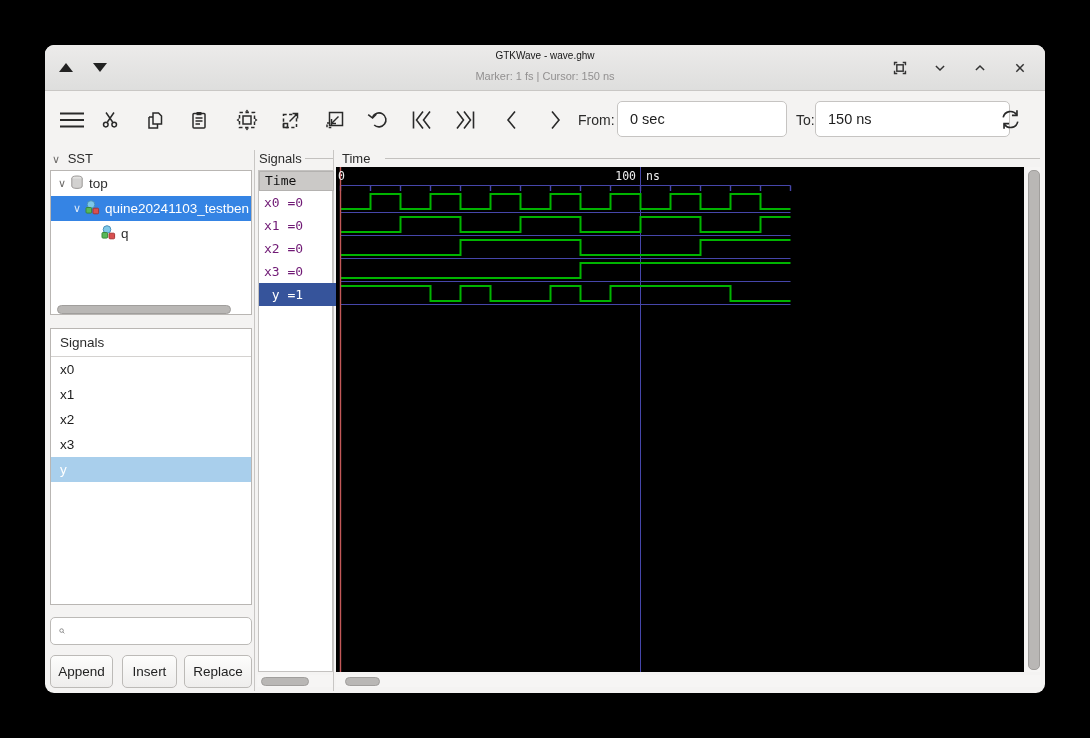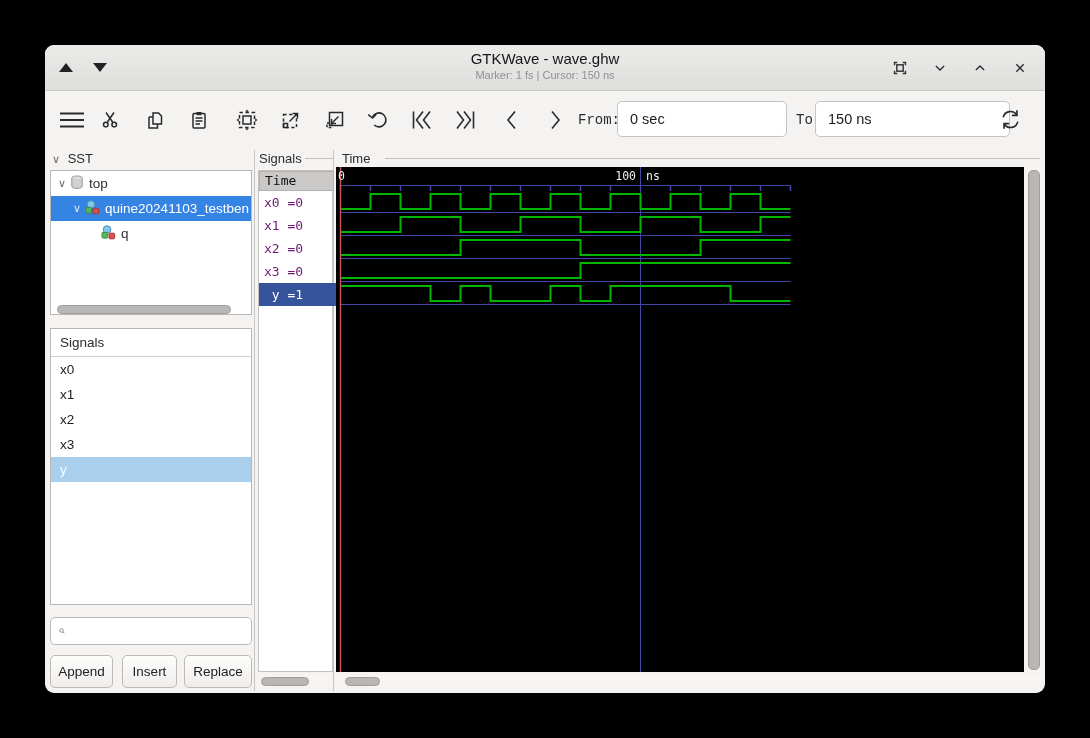--- a/index.html
+++ b/index.html
@@ -8,29 +8,29 @@
   .window{position:absolute;left:45px;top:45px;width:1000px;height:648px;
           background:#f4f3f2;border-radius:9px;overflow:hidden;box-shadow:0 6px 24px rgba(0,0,0,.6);}
   
   .titlebar{position:absolute;left:0;top:0;width:100%;height:45px;
             background:linear-gradient(#ecebea,#dededd);border-bottom:1px solid #c9c7c5;}
   .tb-left{position:absolute;left:14px;top:0;height:45px;display:flex;align-items:center;gap:20px;}
   .tri{width:0;height:0;border-left:7px solid transparent;border-right:7px solid transparent;cursor:default;}
   .tri.up{border-bottom:9px solid #222;}
   .tri.down{border-top:9px solid #222;}
   .tb-center{position:absolute;left:0;right:0;top:5px;text-align:center;pointer-events:none;}
-  .tb-title{font-size:15px;color:#161616;}
-  .tb-sub{font-size:11px;color:#929090;margin-top:2px;}
+  .tb-title{font-size:10px;color:#161616;}
+  .tb-sub{font-size:11px;color:#929090;margin-top:9px;}
   .tb-right{position:absolute;right:12px;top:0;height:45px;display:flex;align-items:center;gap:14px;}
   .tb-btn{width:26px;height:26px;display:flex;align-items:center;justify-content:center;}
   
   .toolbar{position:absolute;left:0;top:46px;width:100%;height:57px;}
   .tool{position:absolute;top:0;width:34px;height:57px;display:flex;align-items:center;justify-content:center;}
   .tool svg{display:block;}
-  .tb-label{position:absolute;top:0;height:57px;display:flex;align-items:center;font-size:14px;color:#2b2b2b;font-family:Liberation Mono, monospace;}
+  .tb-label{position:absolute;top:0;height:57px;display:flex;align-items:center;font-size:14px;color:#2b2b2b;}
   .entry{position:absolute;top:10px;height:36px;background:#fff;border:1px solid #c6c4c2;border-radius:5px;
          font-size:14.5px;color:#1c1c1c;padding:0 0 0 12px;box-sizing:border-box;
          font-family:"Liberation Sans",sans-serif;outline:none;}
   
   .content{position:absolute;left:0;top:103px;width:100%;height:545px;padding-left:12px;}
   .framelabel{position:absolute;font-size:13px;color:#2b2b2b;}
   .frameline{position:absolute;height:1px;background:#c3c1bf;}
   .vsep{position:absolute;width:1px;background:#c8c6c4;}
   .whitebox{position:absolute;background:#fff;border:1px solid #b9b6b3;box-sizing:border-box;}
   

